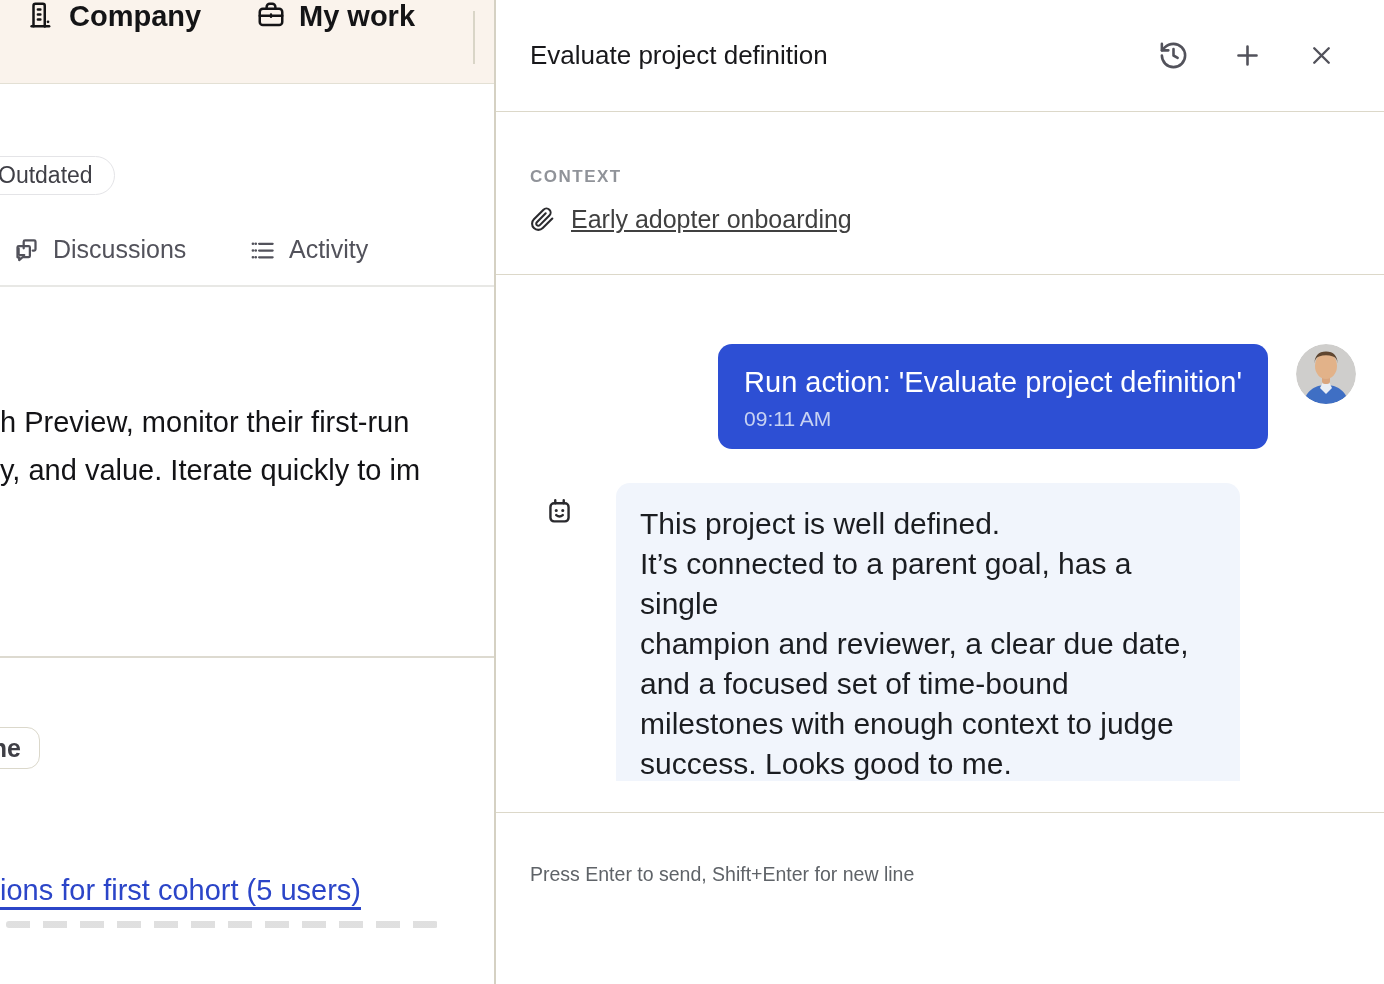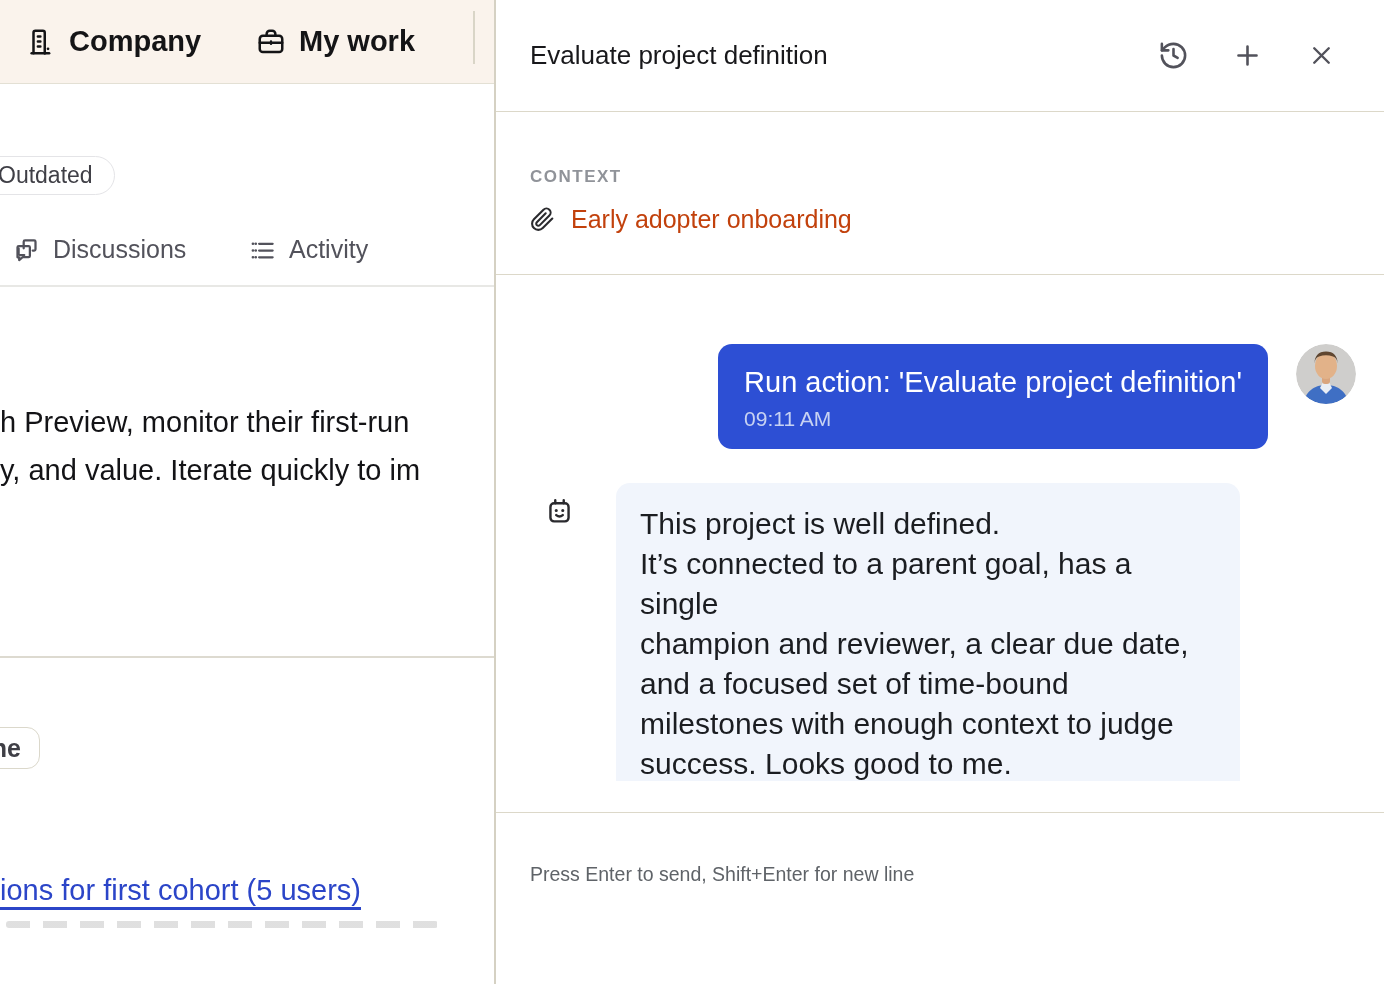--- a/index.html
+++ b/index.html
@@ -14,21 +14,21 @@
   
   .left-panel {
     position:absolute; left:0; top:0; width:494px; height:984px;
     background:#ffffff; overflow:hidden;
   }
   .left-header {
     position:absolute; left:0; top:0; width:494px; height:84px;
     background:#faf3ec; border-bottom:1px solid #e3e0d4;
   }
   .hdr-item {
-    position:absolute; top:0; height:83px; display:flex; align-items:center; gap:13px;
+    position:absolute; top:0; height:83px; display:flex; gap:13px;
     font-size:29px; font-weight:700; color:#141416; cursor:pointer; white-space:nowrap;
   }
   .hdr-item .ico { color:#141416; }
   .hdr-company { left:26px; }
   .hdr-mywork { left:256px; }
   .hdr-vdivider {
     position:absolute; left:473px; top:11px; width:2px; height:53px; background:#d9d5c7;
   }
 
   .badge-outdated {
@@ -89,21 +89,21 @@
   .chat-header .icon-btn {
     background:none; border:none; color:#52525b; cursor:pointer;
     width:34px; height:34px; display:flex; align-items:center; justify-content:center;
     margin-left:40px;
   }
 
   .context-section { padding:24px 34px 40px 34px; border-bottom:1.5px solid #dcd8c9; }
   .context-label { font-size:17px; font-weight:600; letter-spacing:1.5px; color:#909399; }
   .context-item {
     margin-top:18px; display:flex; align-items:center; gap:16px; cursor:pointer;
-    font-size:25px; color:#c2410c;
+    font-size:25px; color:#404040;text-decoration:underline;
   }
   .context-item .ico { color:#2a2a2e; }
 
   .messages { flex:1 1 auto; overflow:hidden; padding:38px 28px 0 49px; }
   .msg-row-user { display:flex; justify-content:flex-end; align-items:flex-start; gap:28px; }
   .bubble-user {
     background:#2d4fd4; color:#ffffff; border-radius:14px; padding:21px 26px 18px 26px;
     max-width:580px;
   }
   .bubble-user .msg-text { font-size:29px; line-height:34px; white-space:nowrap; }

